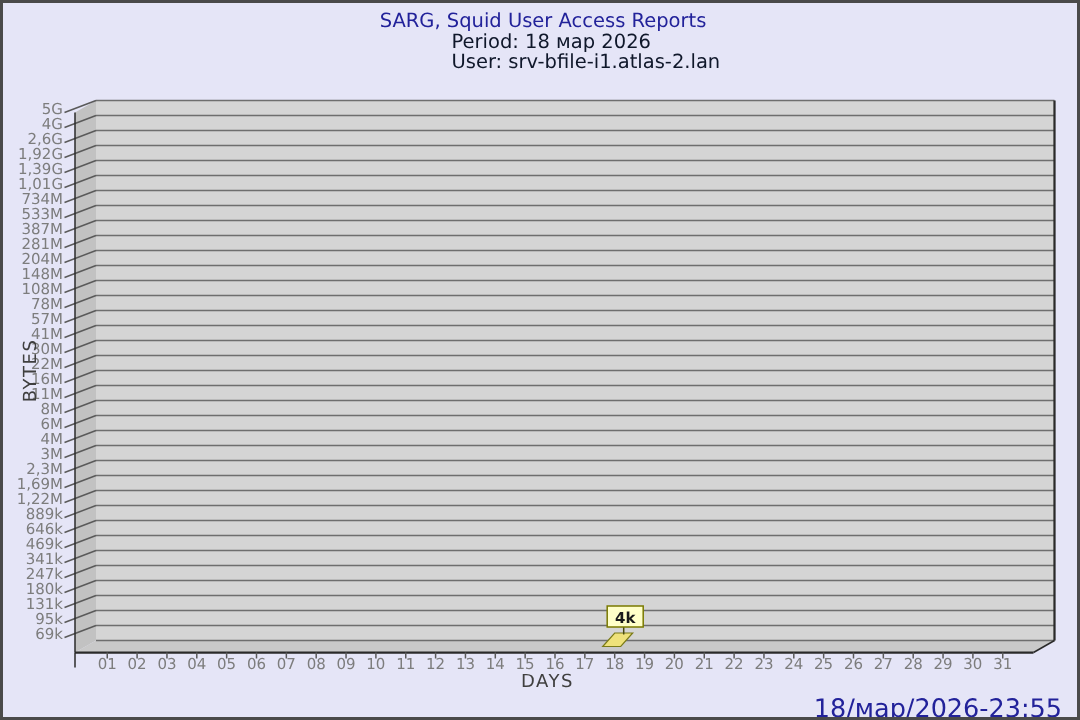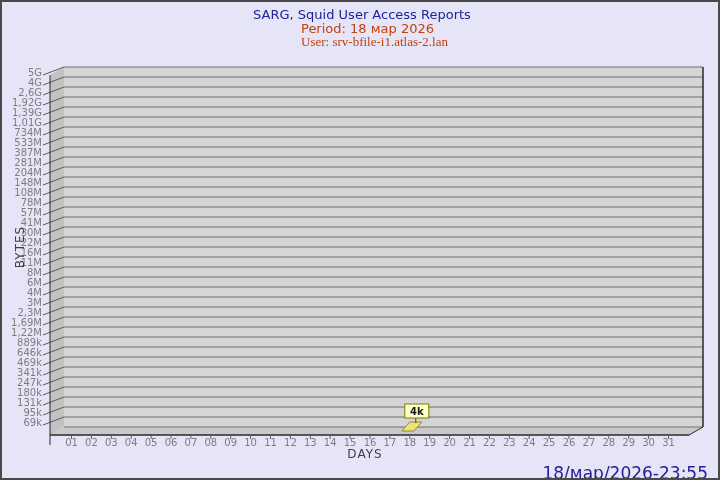--- a/index.html
+++ b/index.html
@@ -11,24 +11,24 @@
     border:2px solid #4a4a4a;
     font-family:"DejaVu Sans","Liberation Sans",sans-serif;
     overflow:hidden;
   }
   .title-main{
     position:absolute;top:5px;left:0;width:720px;
     text-align:center;font-size:13px;color:#22229a;
   }
   .title-period,.title-user{
     position:absolute;left:299px;
-    font-size:13px;color:#c2410c;white-space:pre;
+    font-size:13px;color:#0f172a;white-space:pre;
   }
   .title-period{top:19px;}
-  .title-user{top:32px;font-family:Liberation Serif, serif;}
+  .title-user{top:32px;}
   .chart-svg{position:absolute;left:0;top:0;}
   .footer-timestamp{
     position:absolute;top:461px;right:10px;
     font-size:17px;color:#22229a;
   }
 </style>
 </head>
 <body>
 
 <div class="frame">

